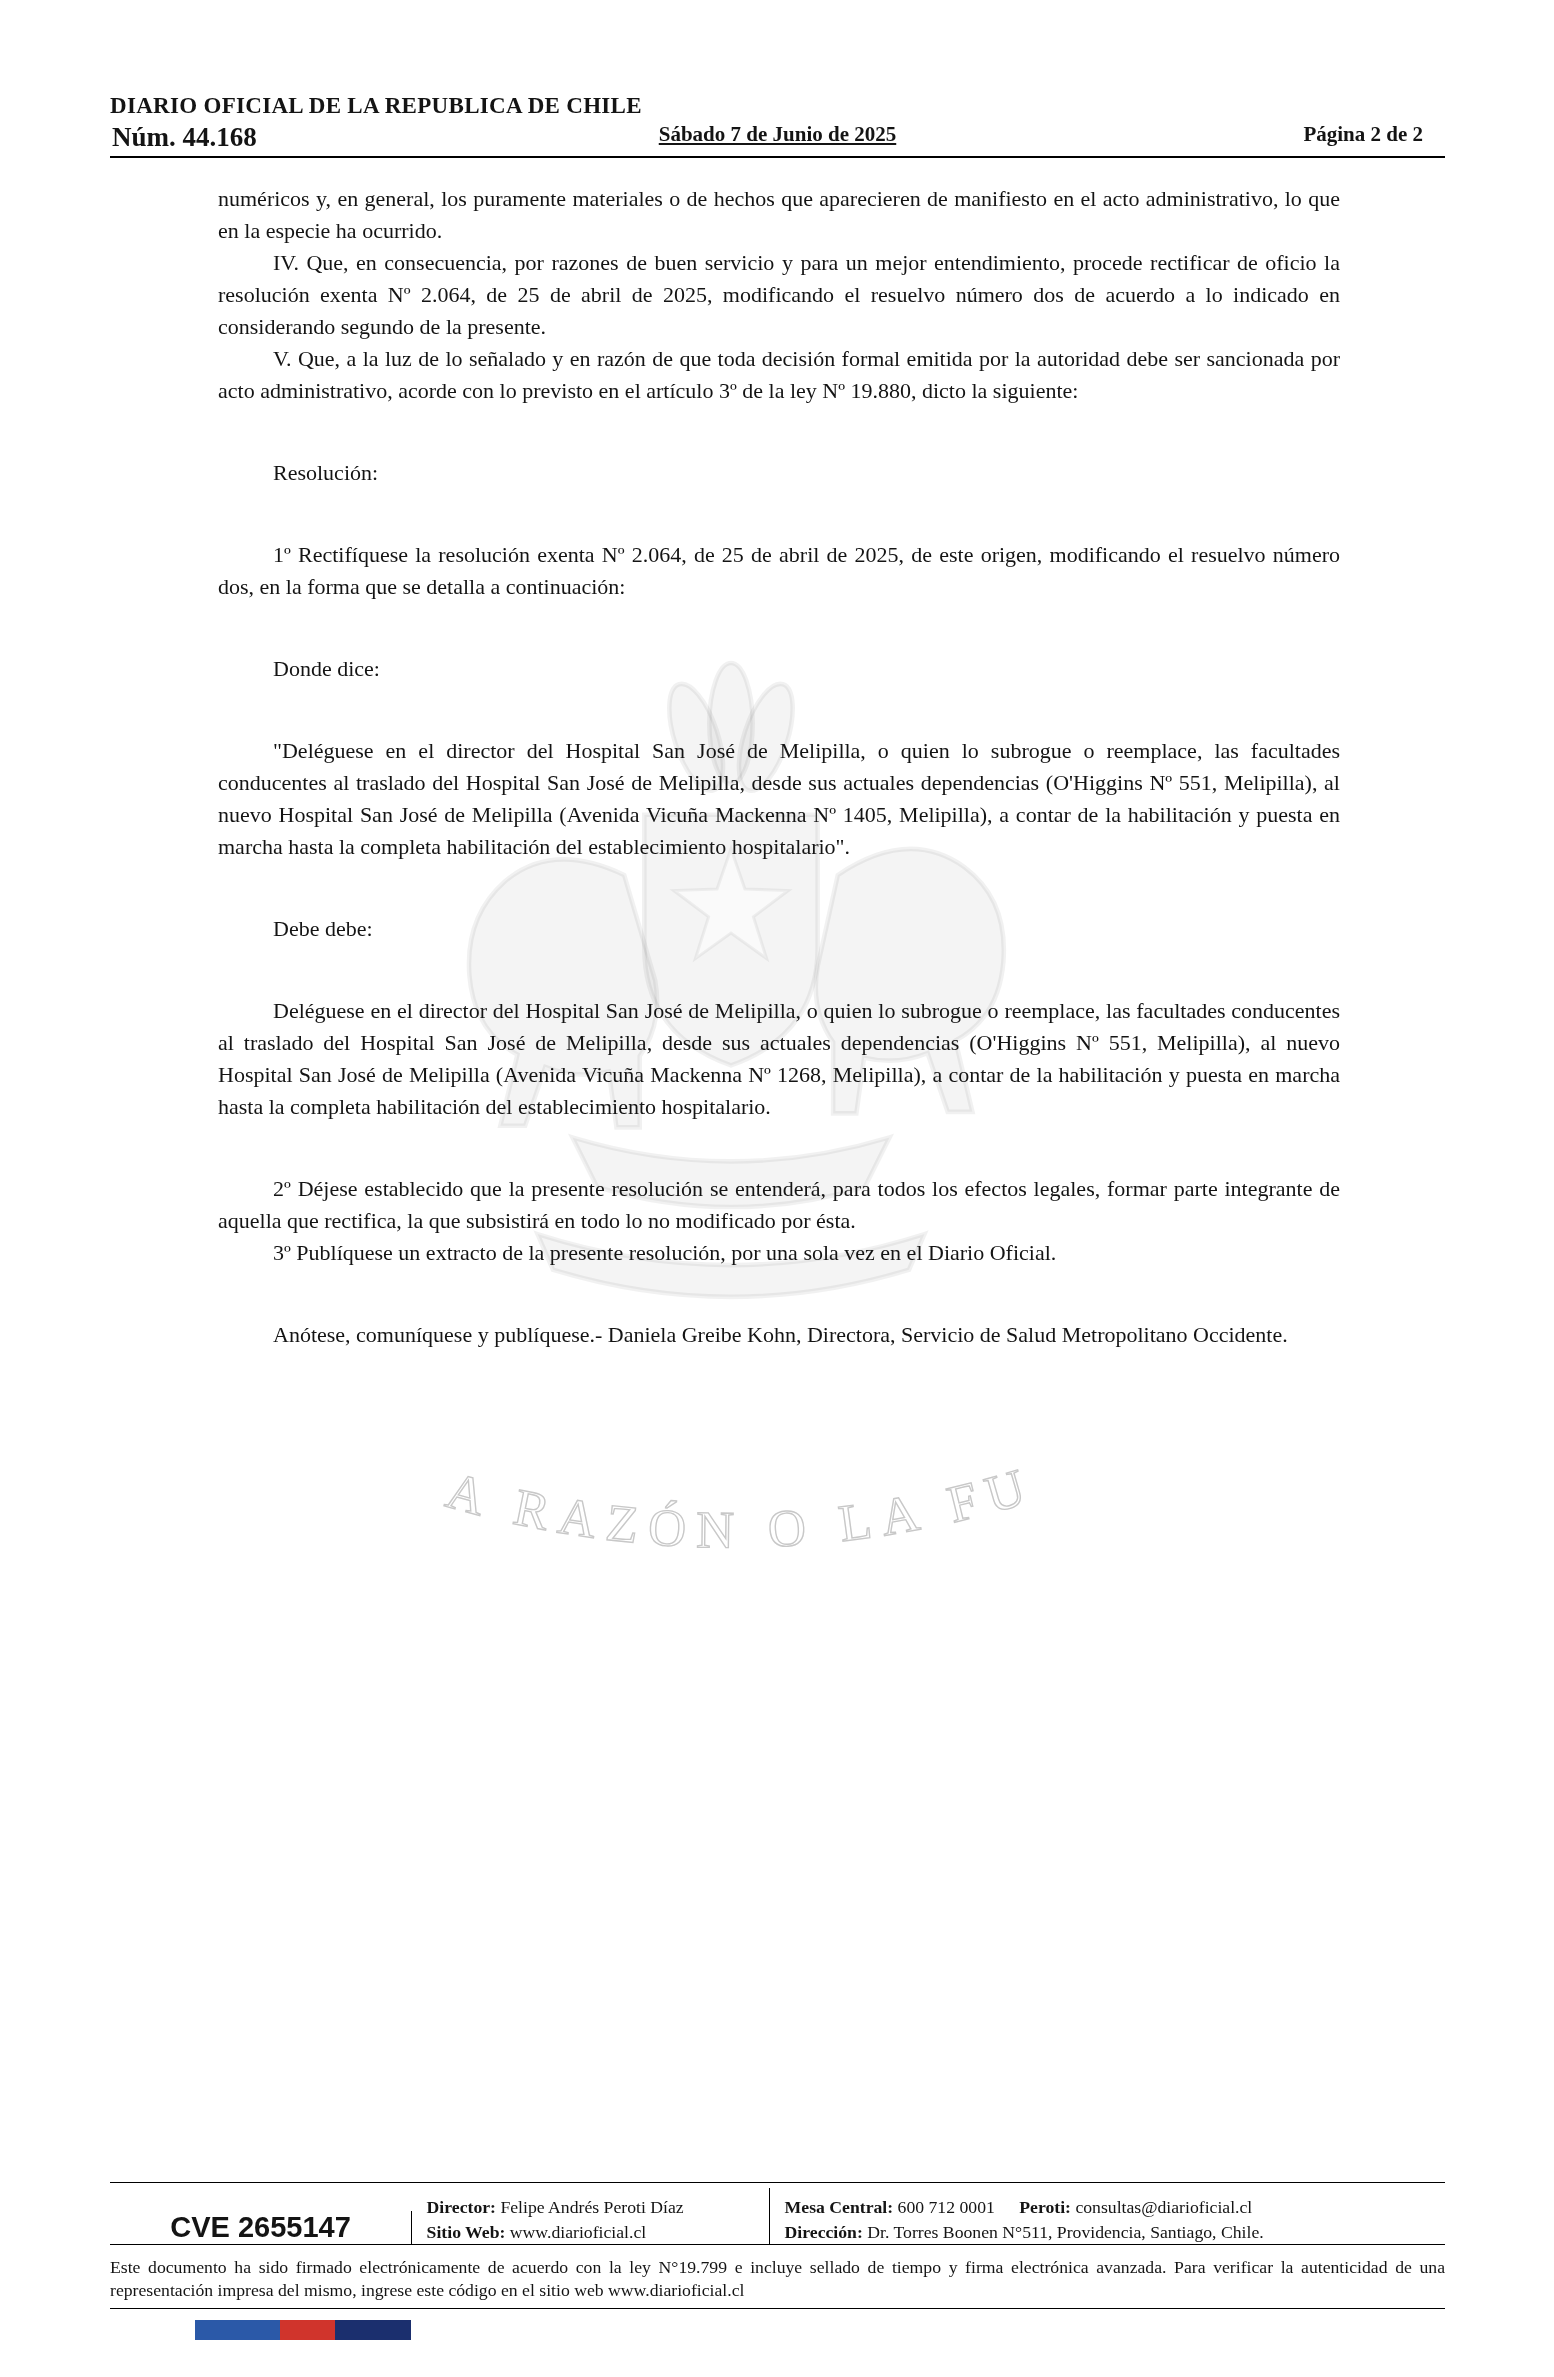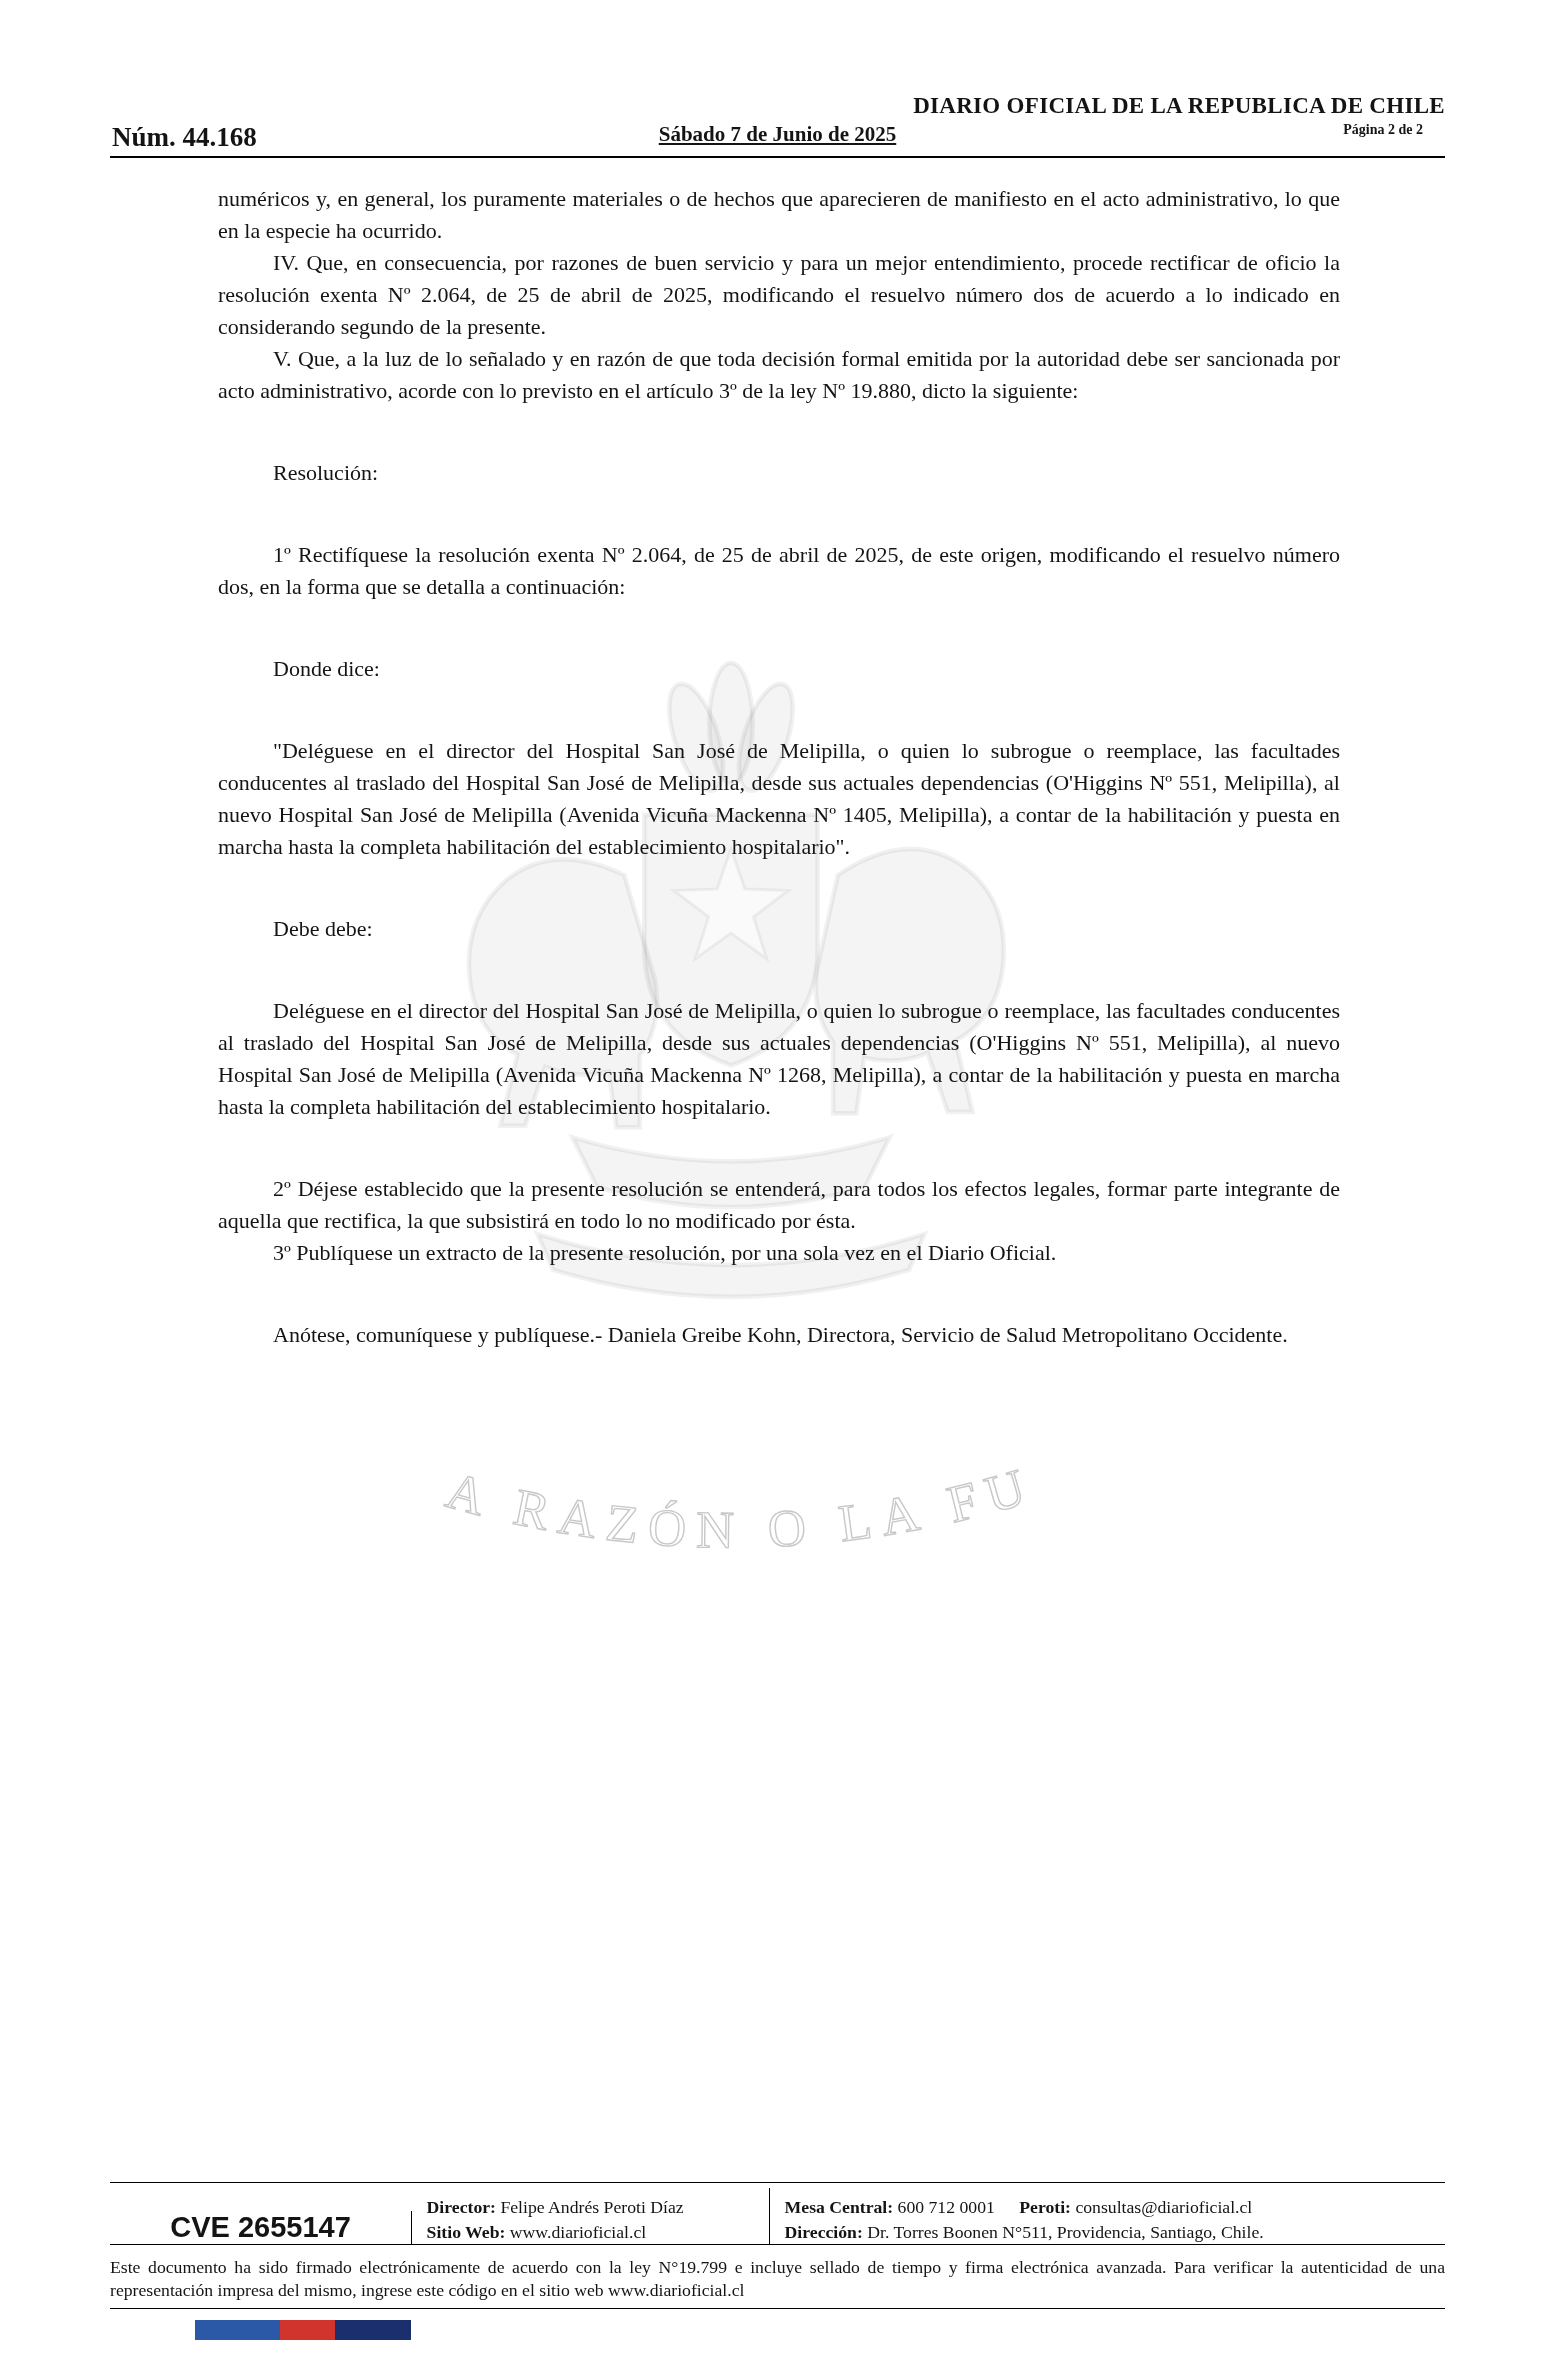--- a/index.html
+++ b/index.html
@@ -7,25 +7,25 @@
   body { width:1554px; height:2377px; position:relative; }
   .page {
     position:absolute; left:0; top:0; width:1554px; height:2377px;
     background:#ffffff; overflow:hidden;
     font-family:"Liberation Serif", serif; color:#141414;
   }
 
   
   .hdr-title {
     position:absolute; top:93px; left:110px; width:1335px;
-    text-align:right; font-weight:bold; font-size:23px; letter-spacing:0.3px;
+    text-align:left; font-weight:bold; font-size:23px; letter-spacing:0.3px;
   }
   .hdr-num   { position:absolute; top:122px; left:112px;  font-weight:bold; font-size:27px; }
   .hdr-date  { position:absolute; top:122px; left:110px; width:1335px; text-align:center; font-weight:bold; font-size:21px;text-decoration:underline; }
-  .hdr-page  { position:absolute; top:122px; right:131px; font-weight:bold; font-size:14px; }
+  .hdr-page  { position:absolute; top:122px; right:131px; font-weight:bold; font-size:21px; }
   .hdr-rule  { position:absolute; top:156px; left:110px; width:1335px; height:1.8px; background:#000; }
 
   
   .watermark {
     position:absolute; left:344px; top:646px; width:774px; height:1006px;
     z-index:0; pointer-events:none;
   }
 
   
   .doc-body {

